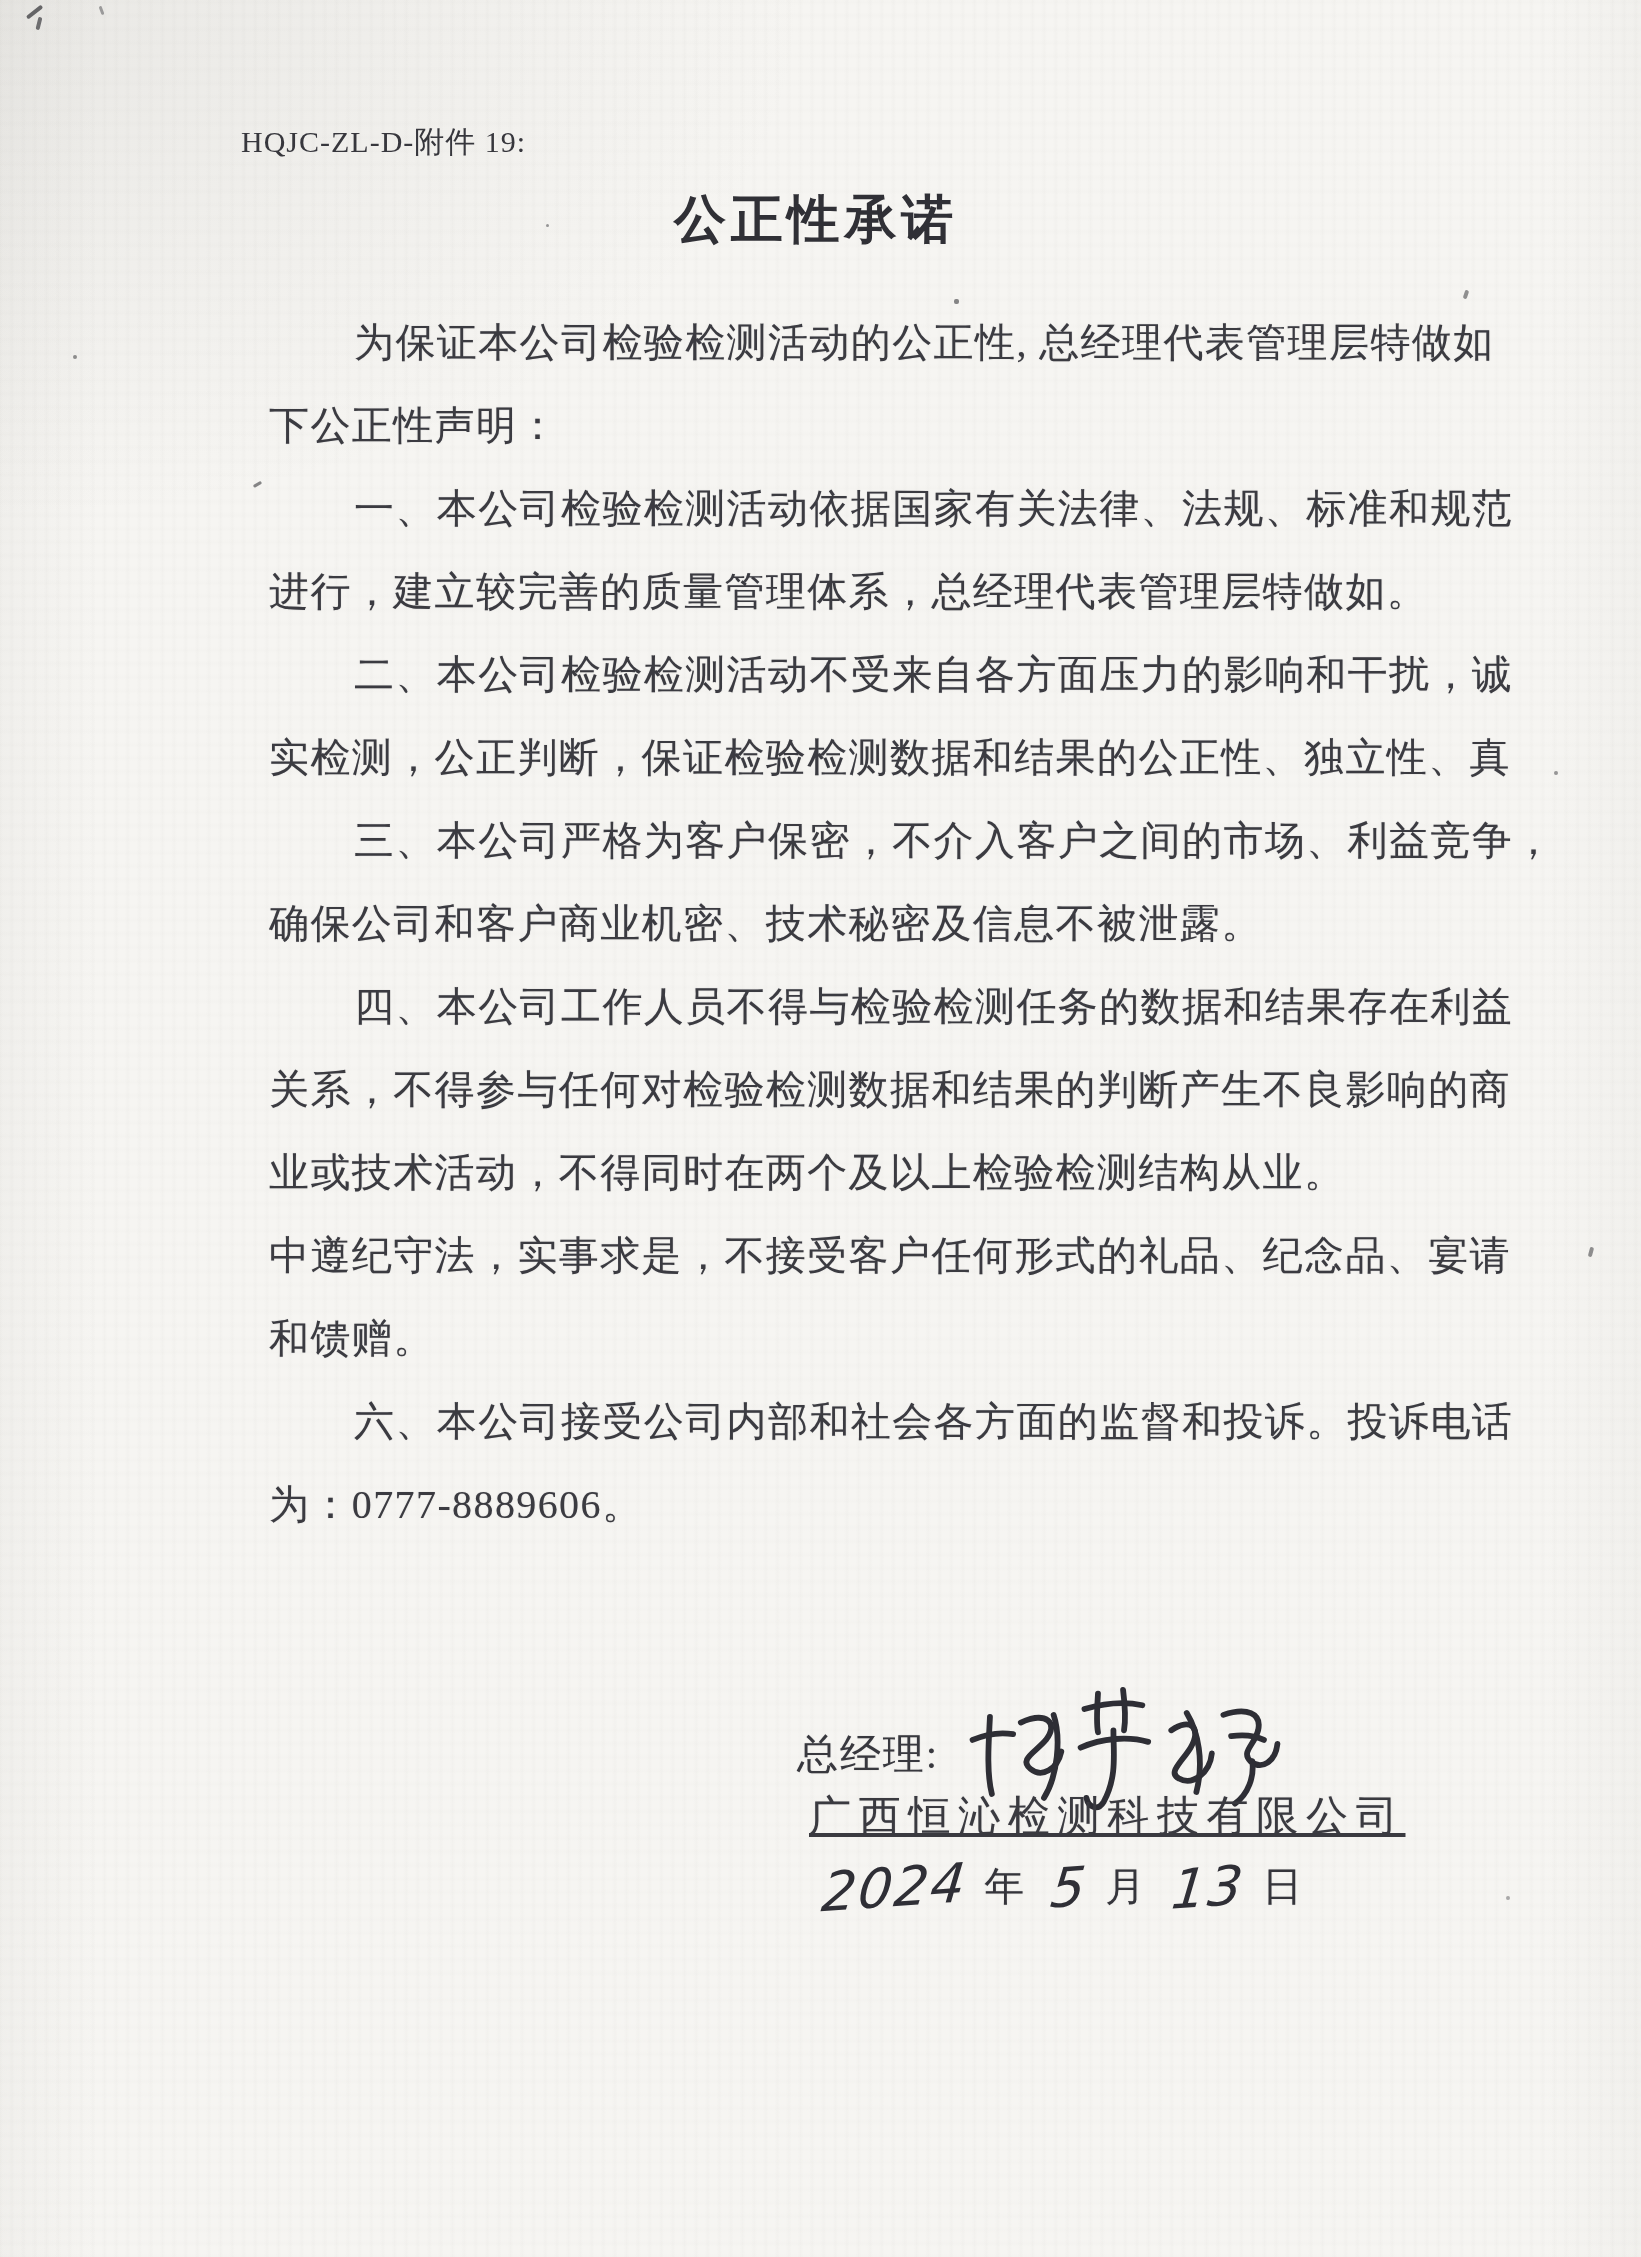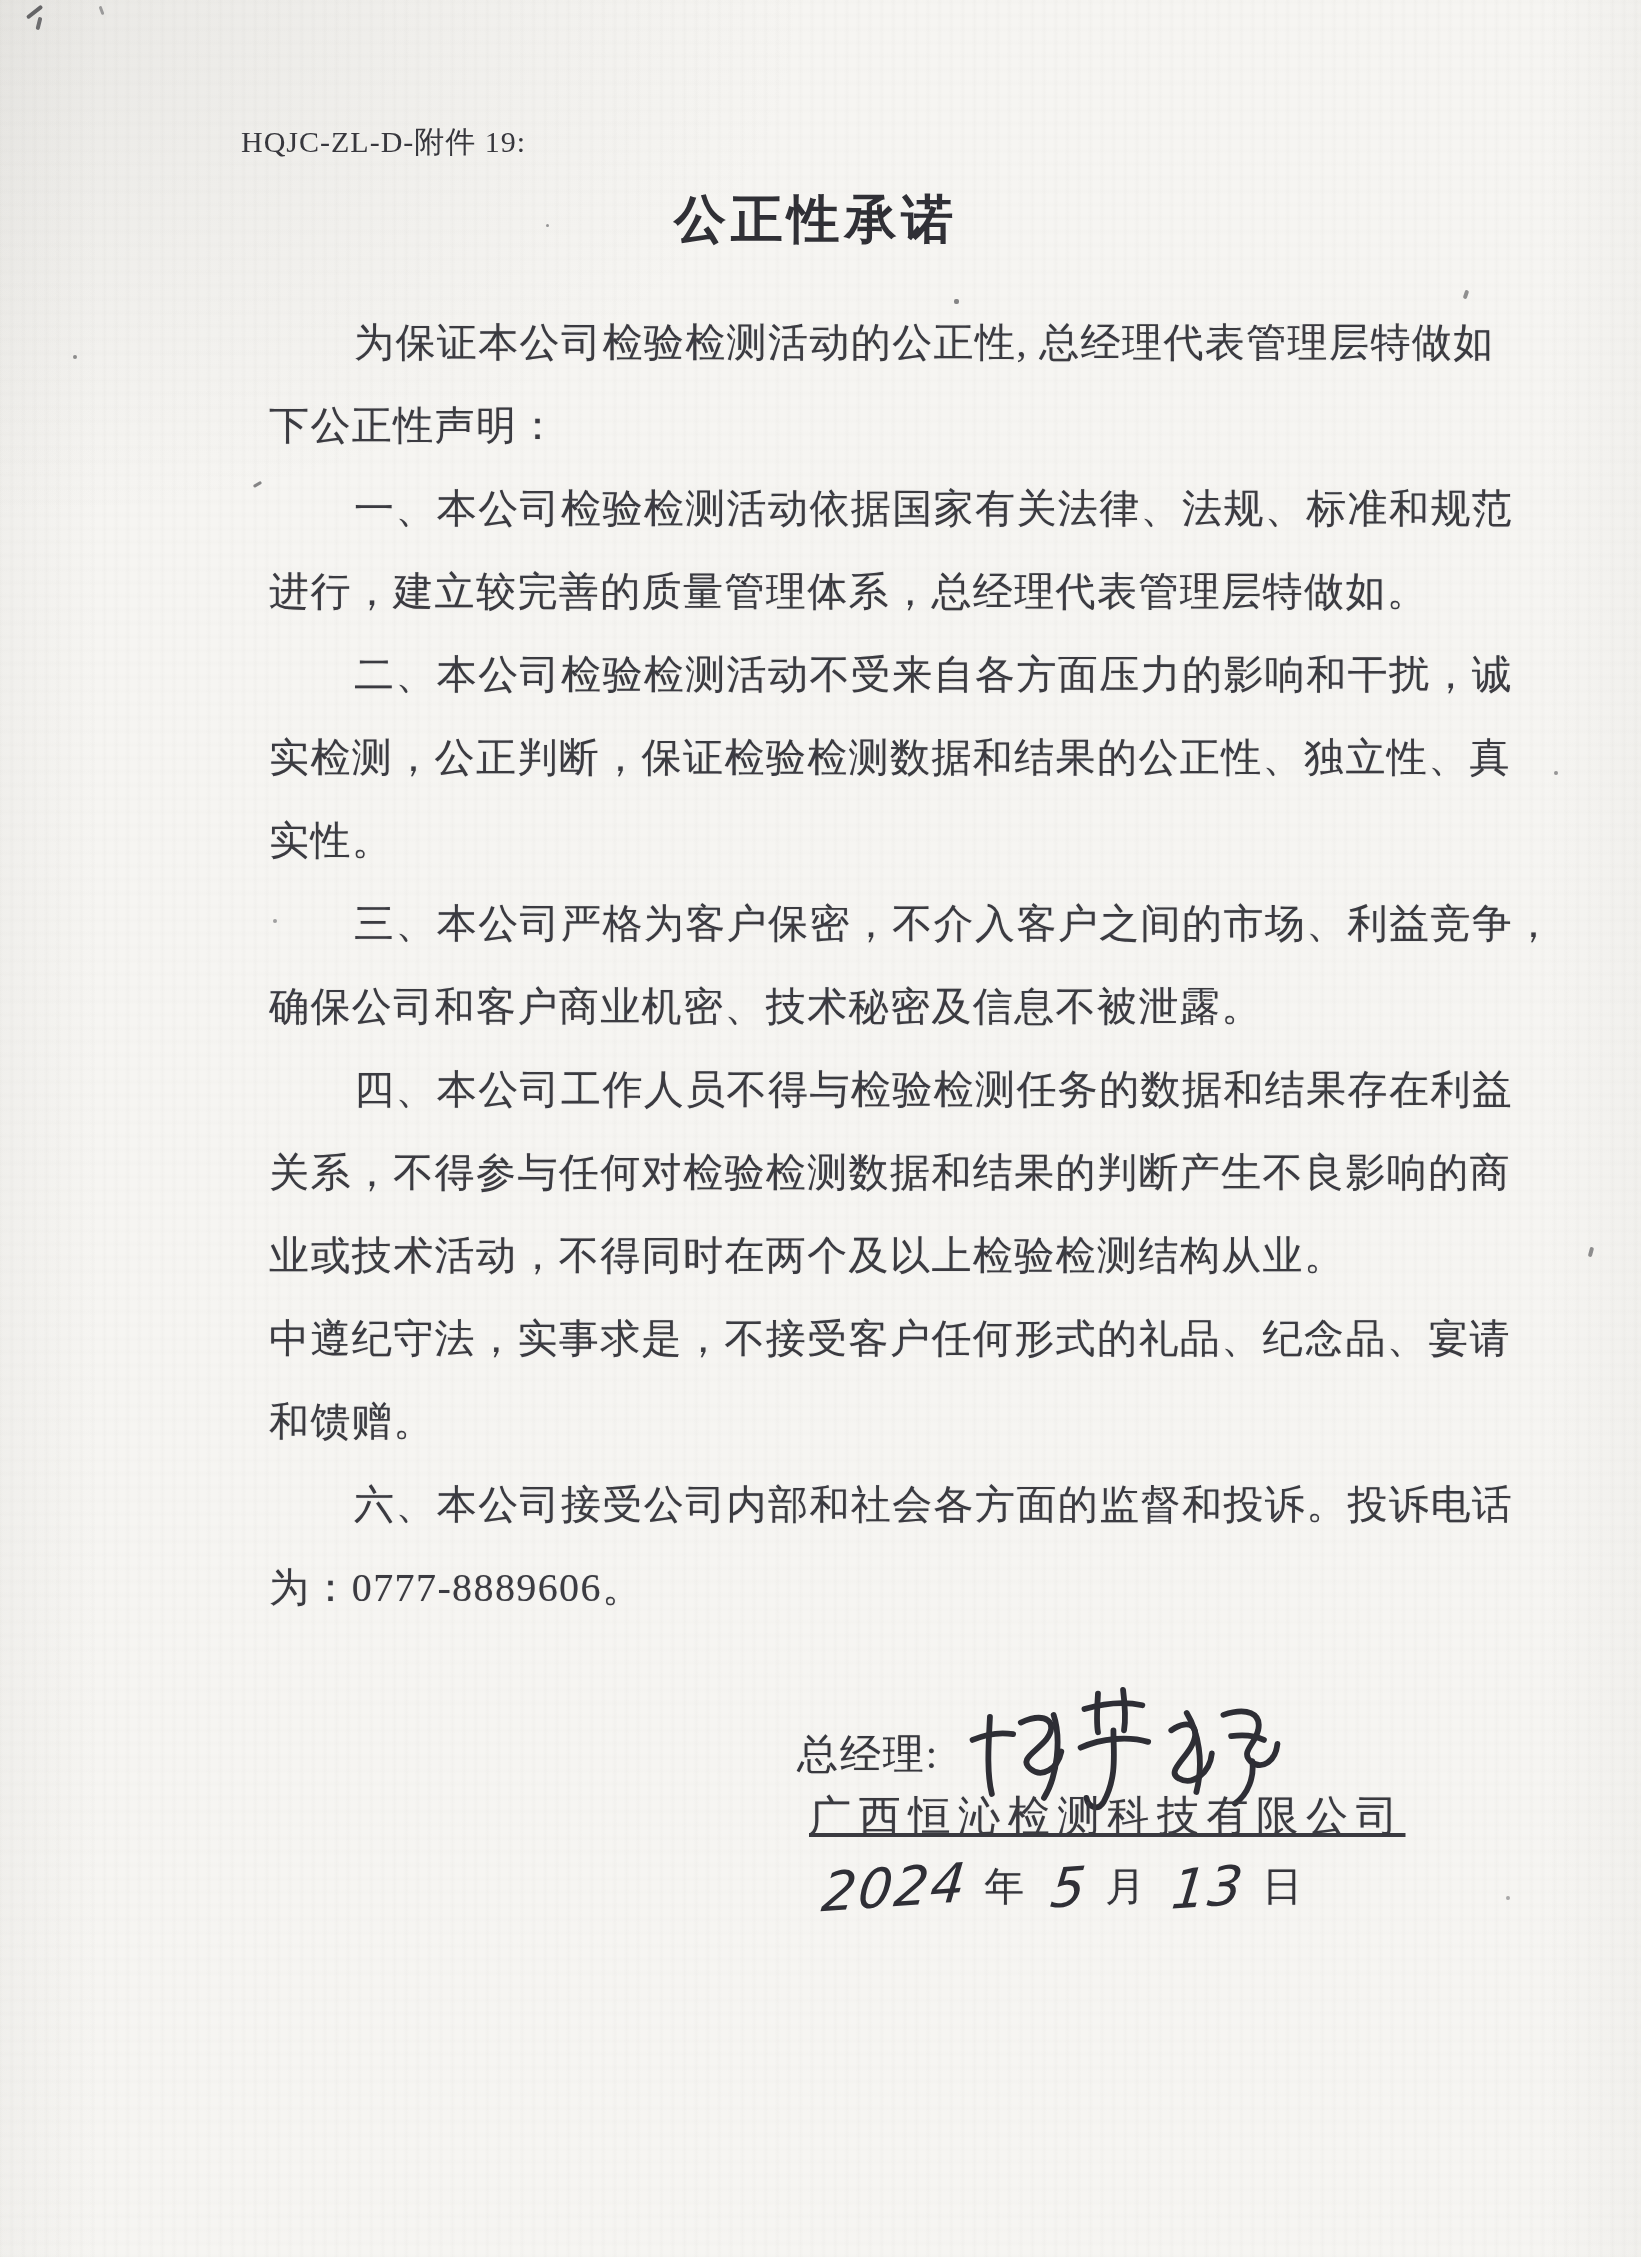--- a/index.html
+++ b/index.html
@@ -90,21 +90,20 @@
 
   <h1 class="doc-title">公正性承诺</h1>
 
   <div class="doc-body">
       <div class="line indent">为保证本公司检验检测活动的公正性, 总经理代表管理层特做如</div>
       <div class="line">下公正性声明：</div>
       <div class="line indent">一、本公司检验检测活动依据国家有关法律、法规、标准和规范</div>
       <div class="line">进行，建立较完善的质量管理体系，总经理代表管理层特做如。</div>
       <div class="line indent">二、本公司检验检测活动不受来自各方面压力的影响和干扰，诚</div>
       <div class="line">实检测，公正判断，保证检验检测数据和结果的公正性、独立性、真</div>
-      <div class="line">实性。</div>
       <div class="line indent">三、本公司严格为客户保密，不介入客户之间的市场、利益竞争，</div>
       <div class="line">确保公司和客户商业机密、技术秘密及信息不被泄露。</div>
       <div class="line indent">四、本公司工作人员不得与检验检测任务的数据和结果存在利益</div>
       <div class="line">关系，不得参与任何对检验检测数据和结果的判断产生不良影响的商</div>
       <div class="line">业或技术活动，不得同时在两个及以上检验检测结构从业。</div>
       <div class="line">中遵纪守法，实事求是，不接受客户任何形式的礼品、纪念品、宴请</div>
       <div class="line">和馈赠。</div>
       <div class="line indent">六、本公司接受公司内部和社会各方面的监督和投诉。投诉电话</div>
       <div class="line">为：0777-8889606。</div>
     </div>

